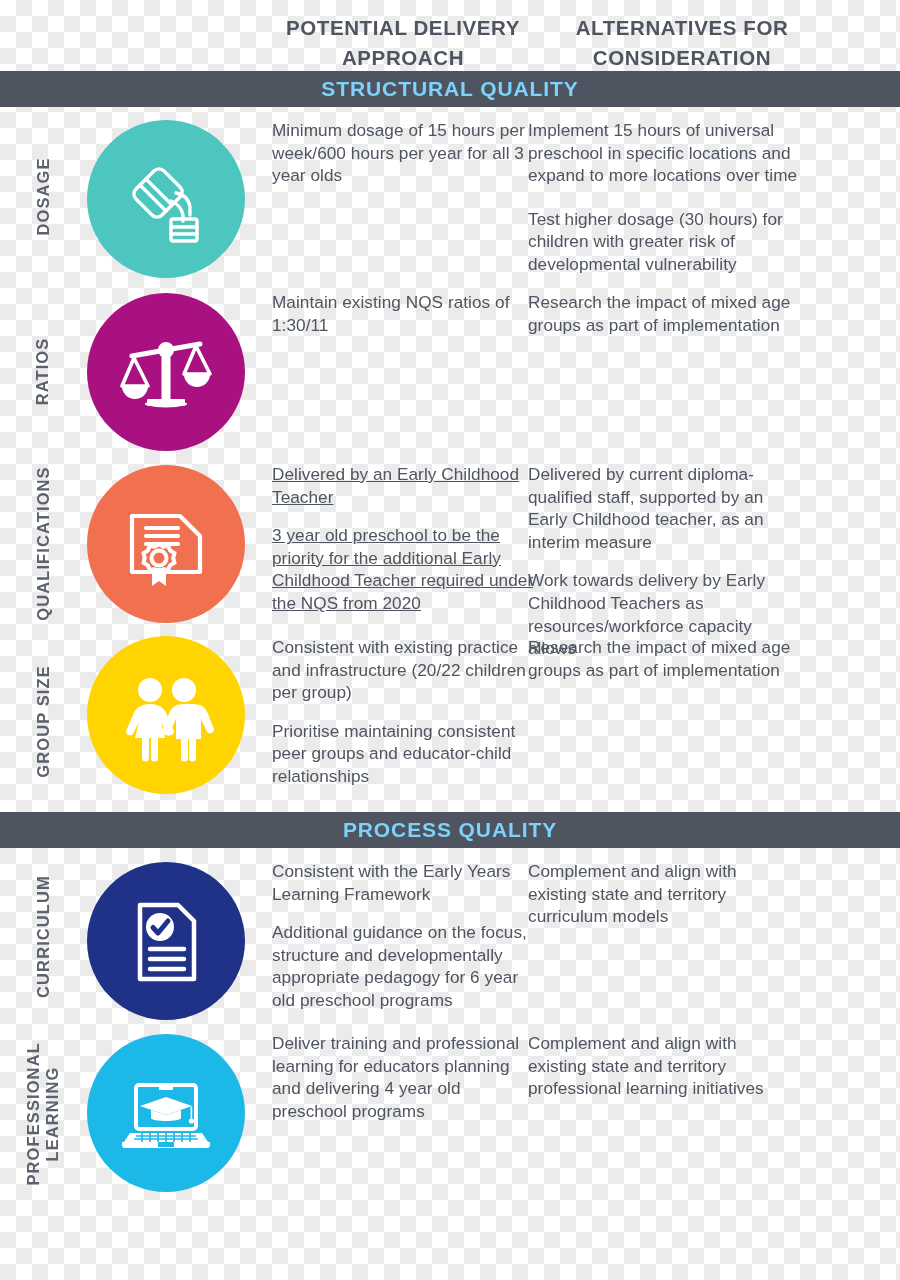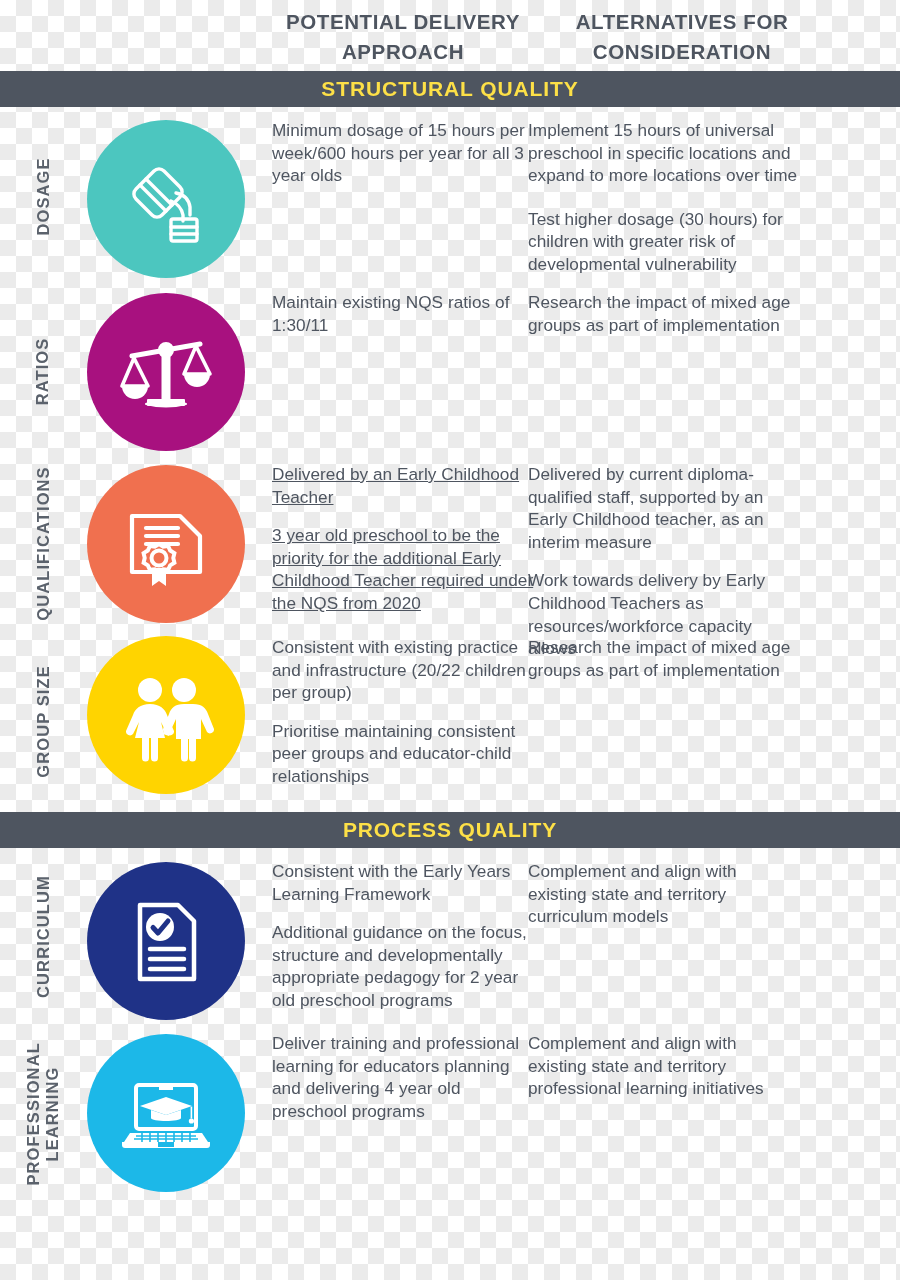--- a/index.html
+++ b/index.html
@@ -19,21 +19,21 @@
     background-image:
       linear-gradient(45deg, #ebebeb 25%, transparent 25%, transparent 75%, #ebebeb 75%),
       linear-gradient(45deg, #ebebeb 25%, transparent 25%, transparent 75%, #ebebeb 75%);
     background-size: 32px 32px;
     background-position: 0 0, 16px 16px;
   }
 
   
   .col-headers {
     position: absolute;
-    top: 7px; left: 0;
+    top: 13px; left: 0;
     width: 731px;
     height: 71px;
   }
   .col-header {
     position: absolute;
     top: 0;
     text-align: center;
     color: #4e5560;
     font-weight: bold;
     font-size: 20.5px;
@@ -45,21 +45,21 @@
   #hdr-approach { left: 272px; width: 262px; }
   #hdr-alternatives { left: 552px; width: 260px; }
 
   
   .section-band {
     position: absolute;
     left: 0;
     width: 900px;
     height: 36px;
     background: #4e5560;
-    color: #fde047;
+    color: #7dd3fc;
     font-weight: bold;
     font-size: 21px;
     letter-spacing: 0.9px;
     display: flex;
     align-items: center;
     justify-content: center;
     text-transform: uppercase;
   }
   #band-structural { top: 71px; }
   #band-process { top: 812px; }
@@ -253,21 +253,21 @@
           <path d="M34 58 H68"></path>
           <path d="M34 68 H68"></path>
           <path d="M34 78 H68"></path>
         </g>
         <circle cx="44" cy="36" r="14" fill="#ffffff"></circle>
         <path d="M37 36.5 l5 5.5 l10 -12" fill="none" stroke="#1f3287" stroke-width="5" stroke-linecap="round" stroke-linejoin="round"></path>
       </svg>
     </div>
     <div class="cell col-a" style="top:12px;">
       <p>Consistent with the Early Years Learning Framework</p>
-      <p>Additional guidance on the focus, structure and developmentally appropriate pedagogy for 2 year old preschool programs</p>
+      <p>Additional guidance on the focus, structure and developmentally appropriate pedagogy for 6 year old preschool programs</p>
     </div>
     <div class="cell col-b" style="top:12px;">
       <p>Complement and align with existing state and territory curriculum models</p>
     </div>
   </div>
 
   <div class="row" style="top:1024px;height:180px;">
     <div class="row-label two-line" style="height:180px;">
       <span>PROFESSIONAL LEARNING</span>
     </div>

